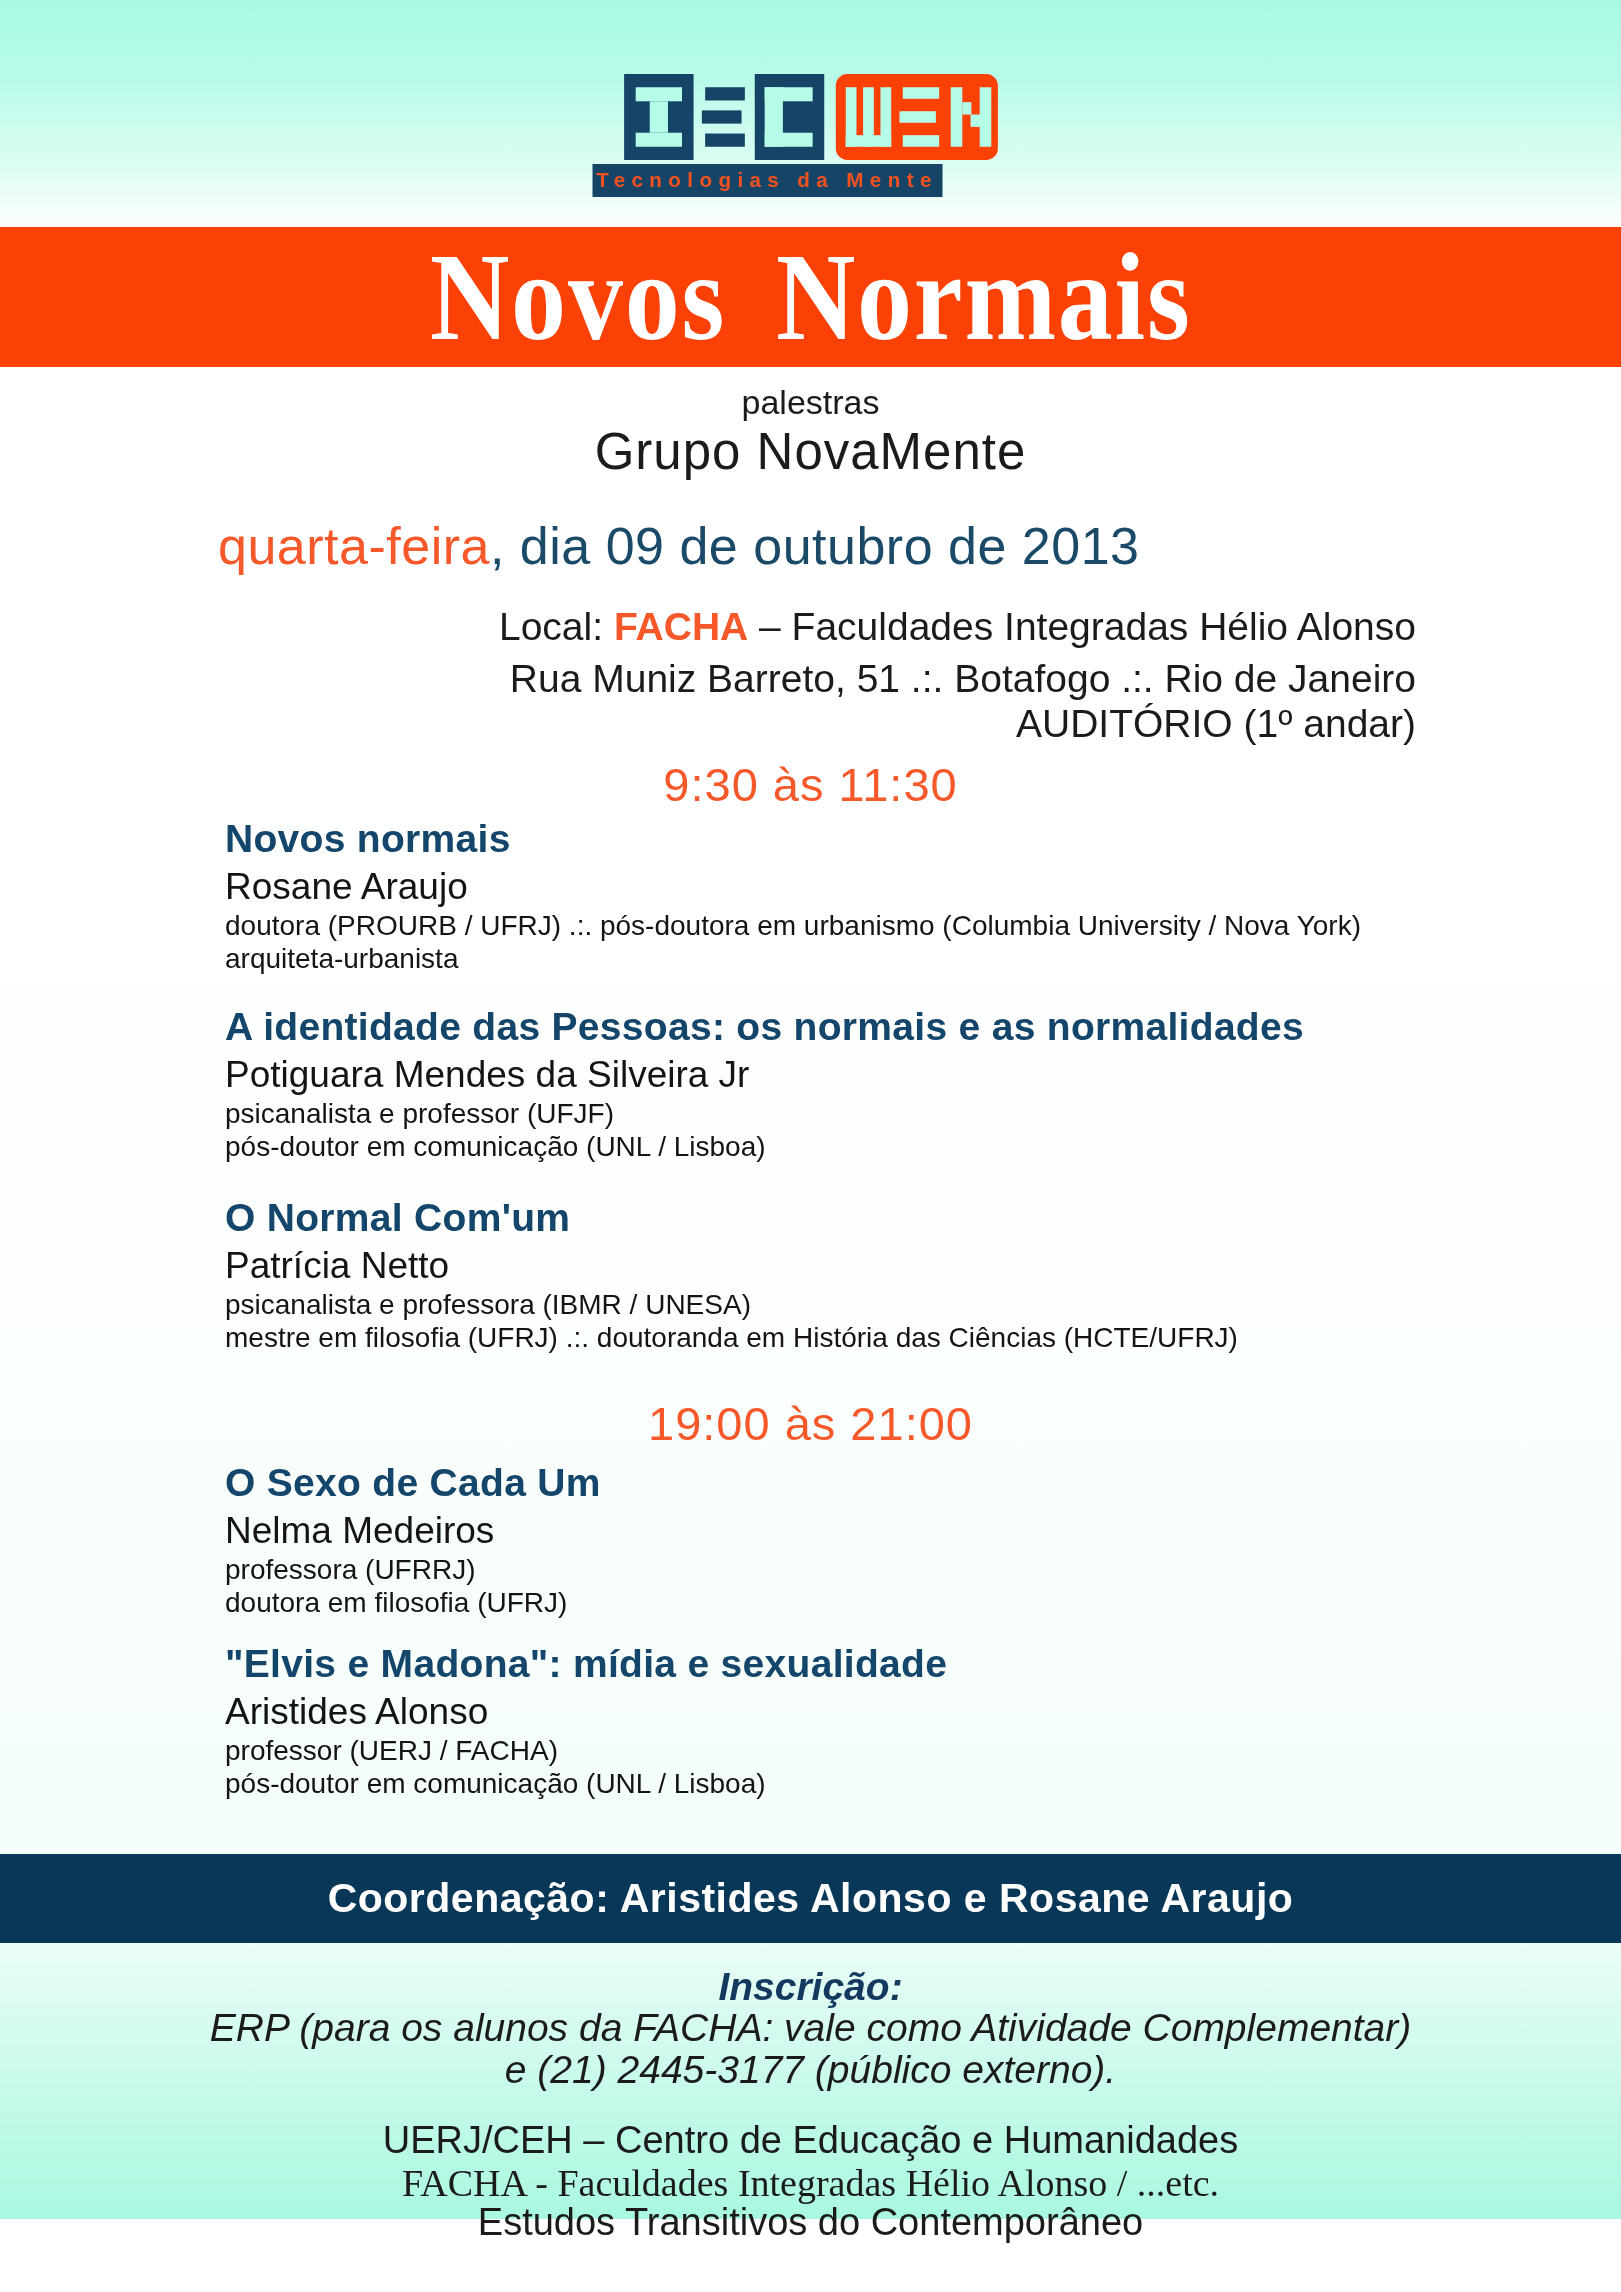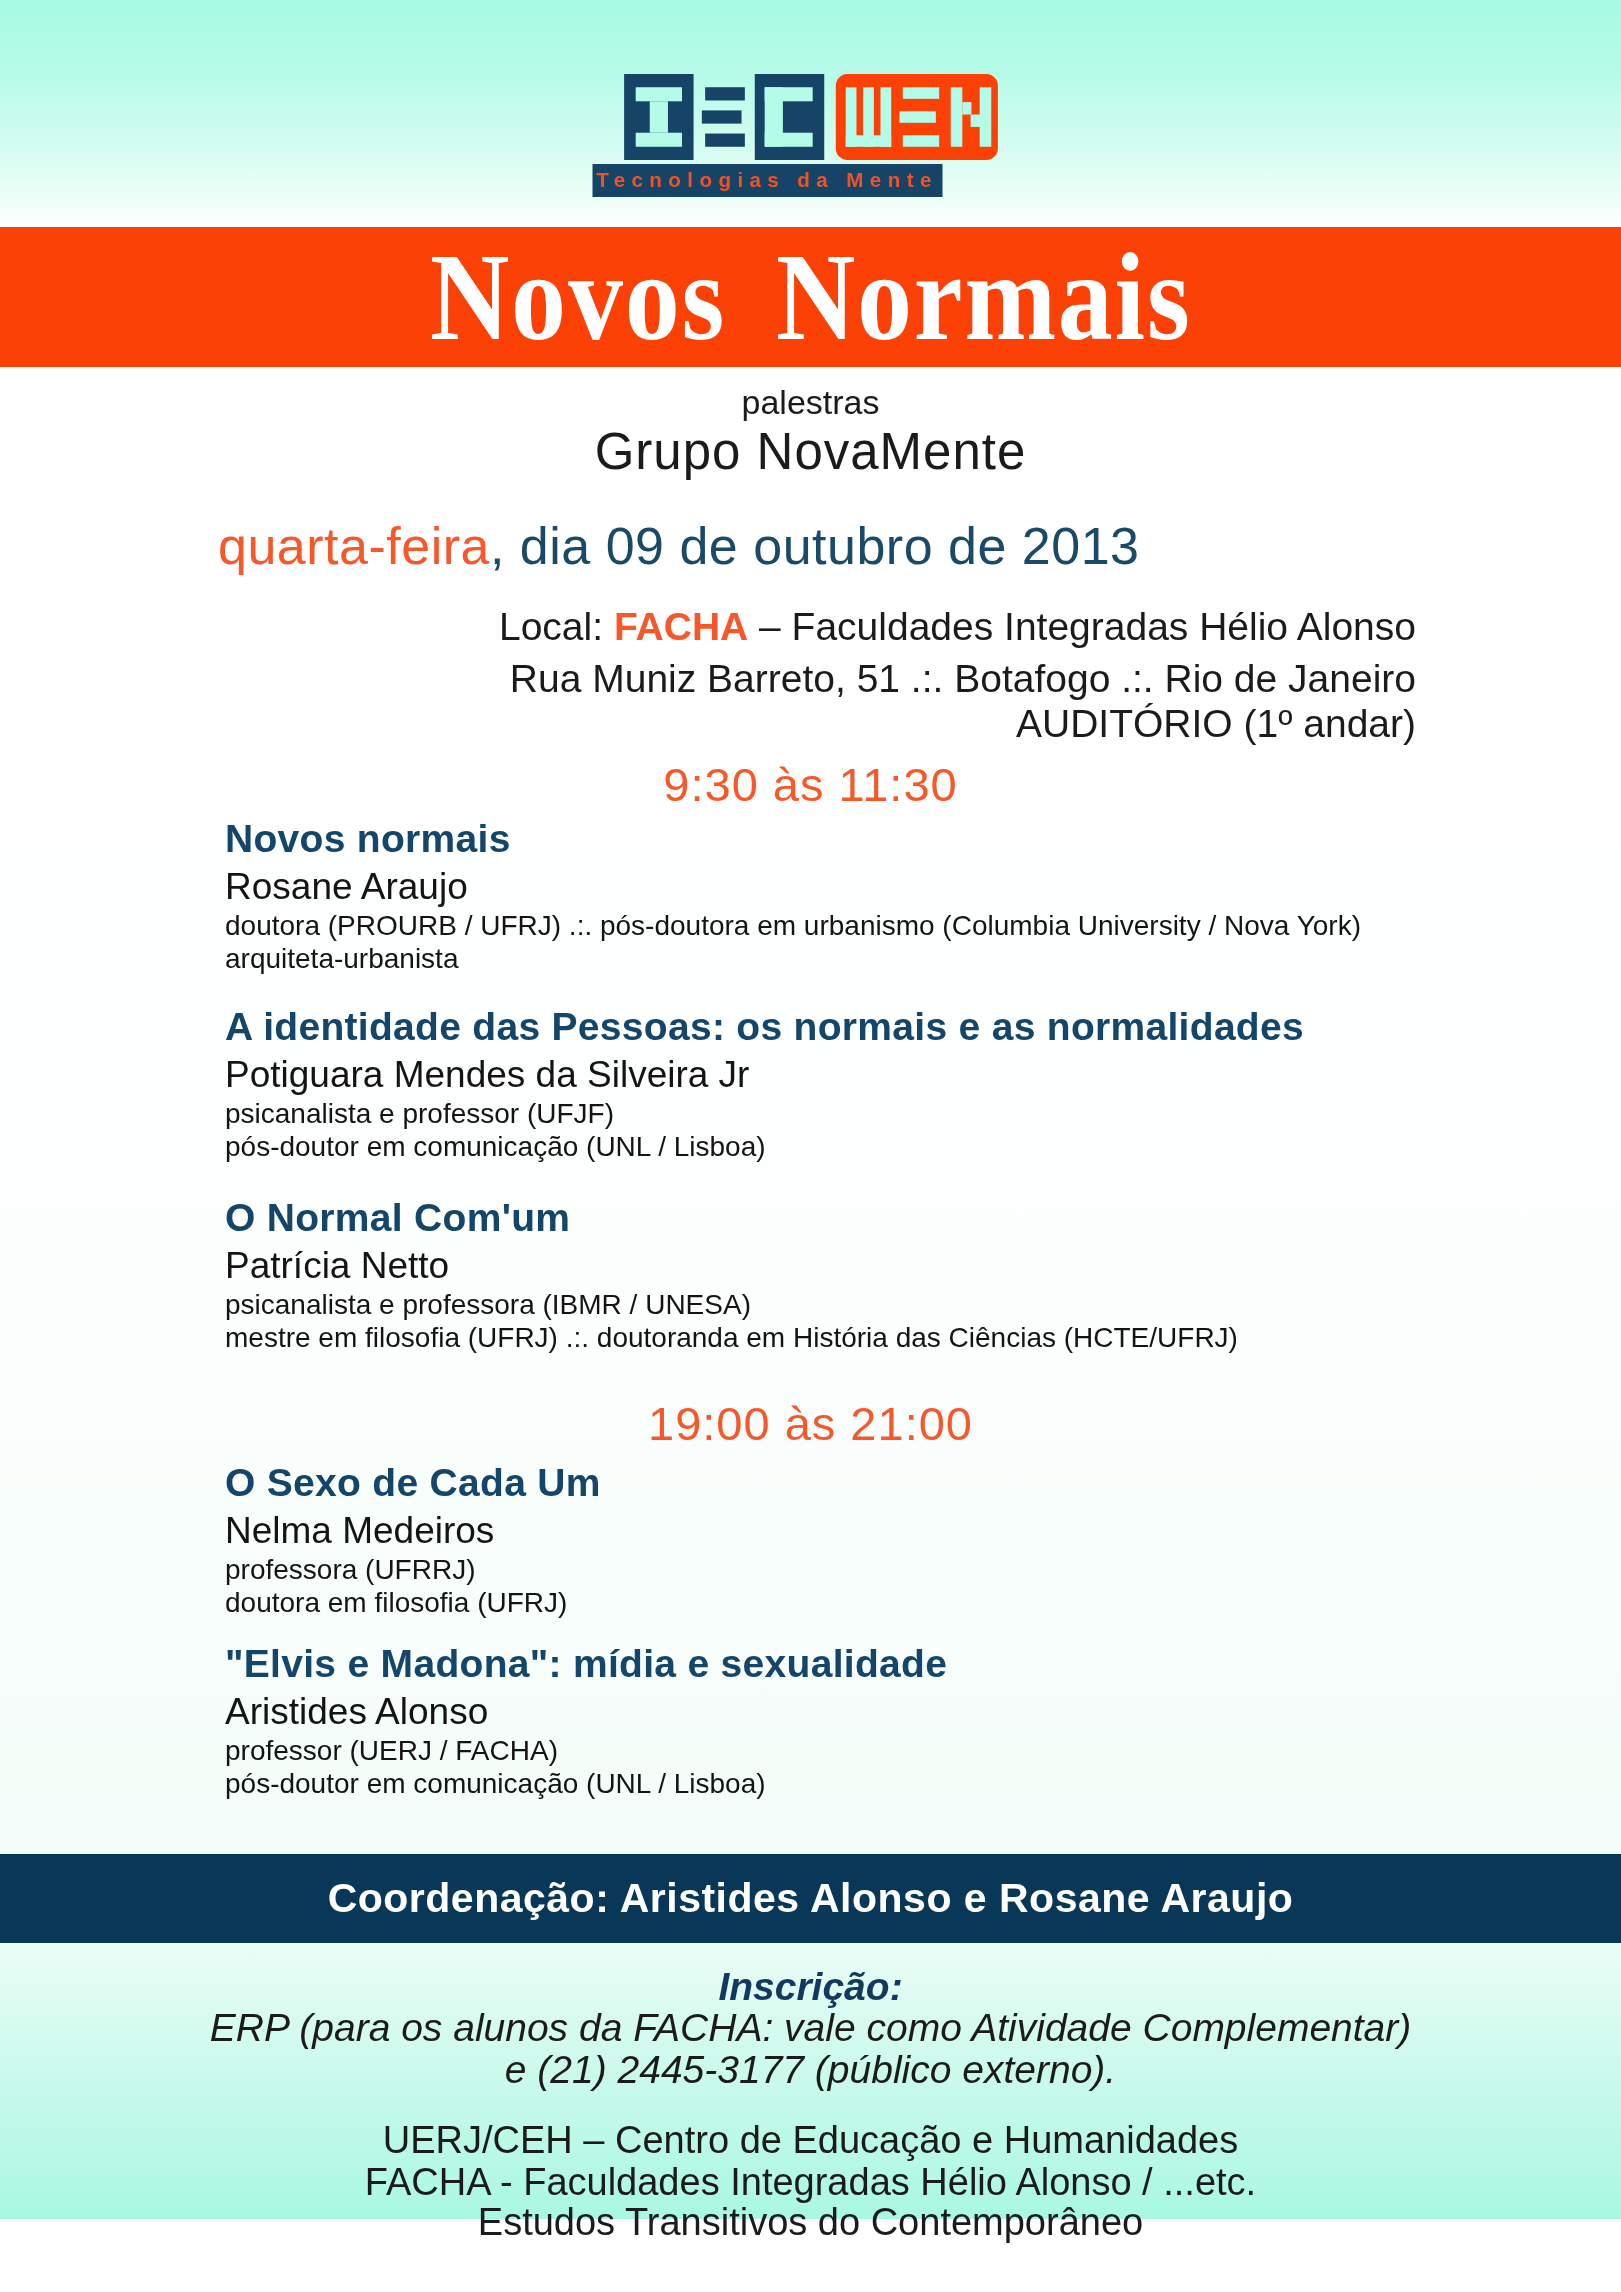--- a/index.html
+++ b/index.html
@@ -74,21 +74,21 @@
   .bottom{
     position:relative; width:100%; height:276px;
     background:linear-gradient(180deg,#ebfdf7 0%,#ccfaec 45%,#a9f8e1 100%);
     color:#1b1b1b;
   }
   .bottom .line{ position:absolute; left:0; width:100%; text-align:center; white-space:nowrap; }
   .insc{ top:21.6px; font-size:39px; font-weight:bold; font-style:italic; color:#14395f; }
   .reg1{ top:63px; font-size:39px; font-style:italic; }
   .reg2{ top:105px; font-size:39px; font-style:italic; }
   .f1{ top:176px; font-size:38px; }
-  .f2{ top:218px; font-size:38px; }
+  .f2{ top:218px; font-size:38px;font-family:Liberation Serif, serif; }
   .f3{ top:258px; font-size:38px; }
 </style>
 </head>
 <body>
 
 <div class="page">
 
   <header class="top">
     <div class="logo-wrap">
       <svg class="logo-blocks" viewBox="0 0 452 104" xmlns="http://www.w3.org/2000/svg" aria-hidden="true">

